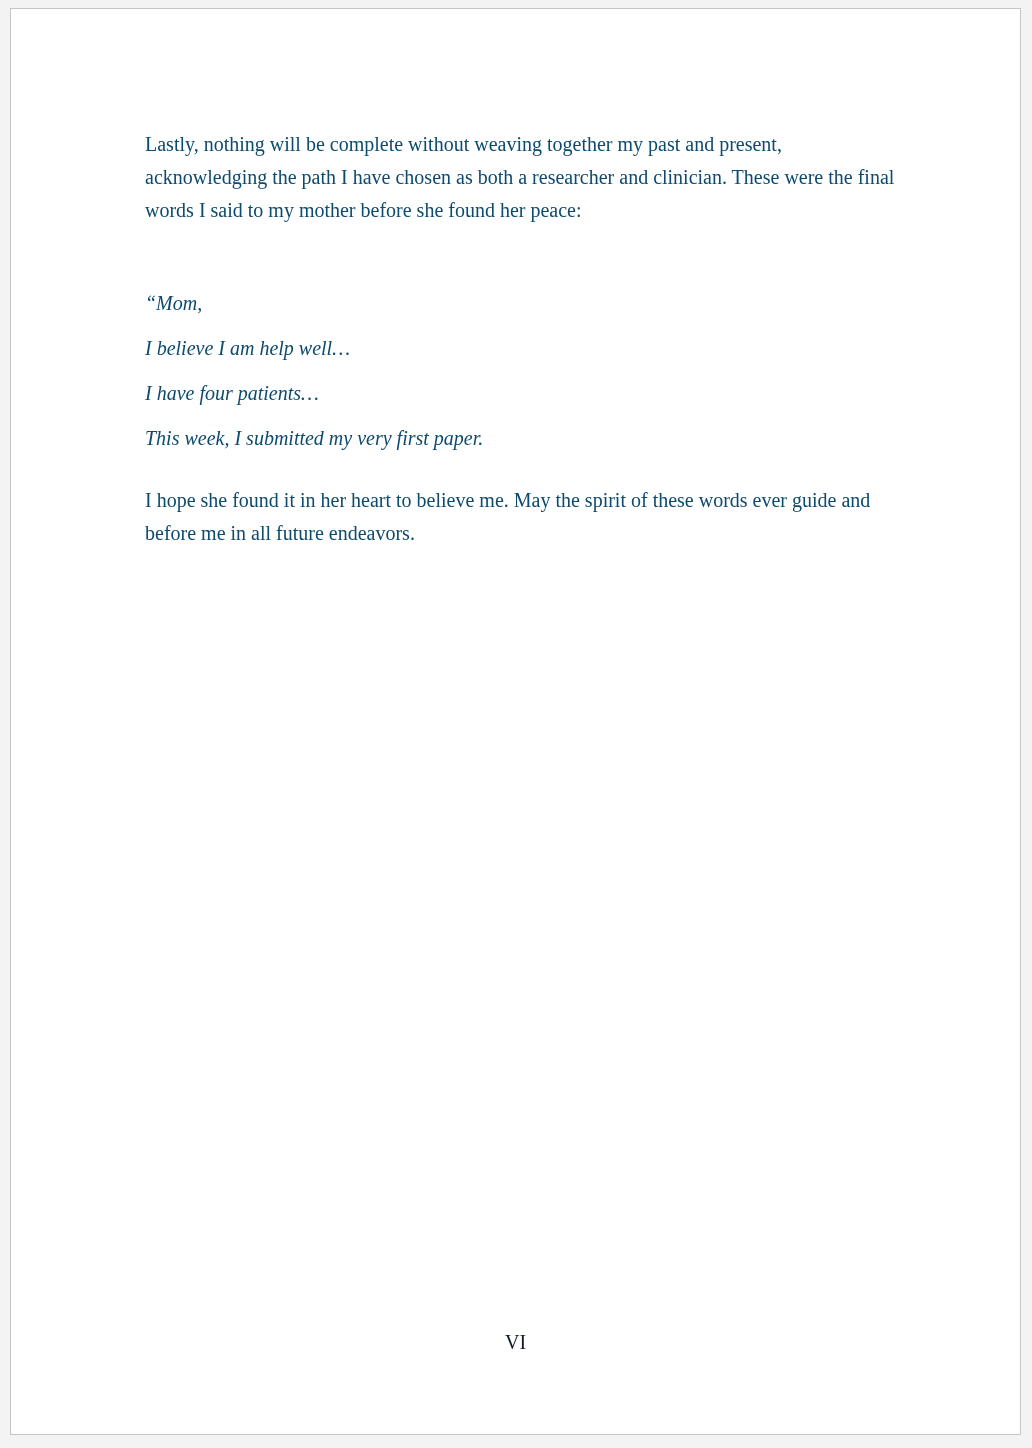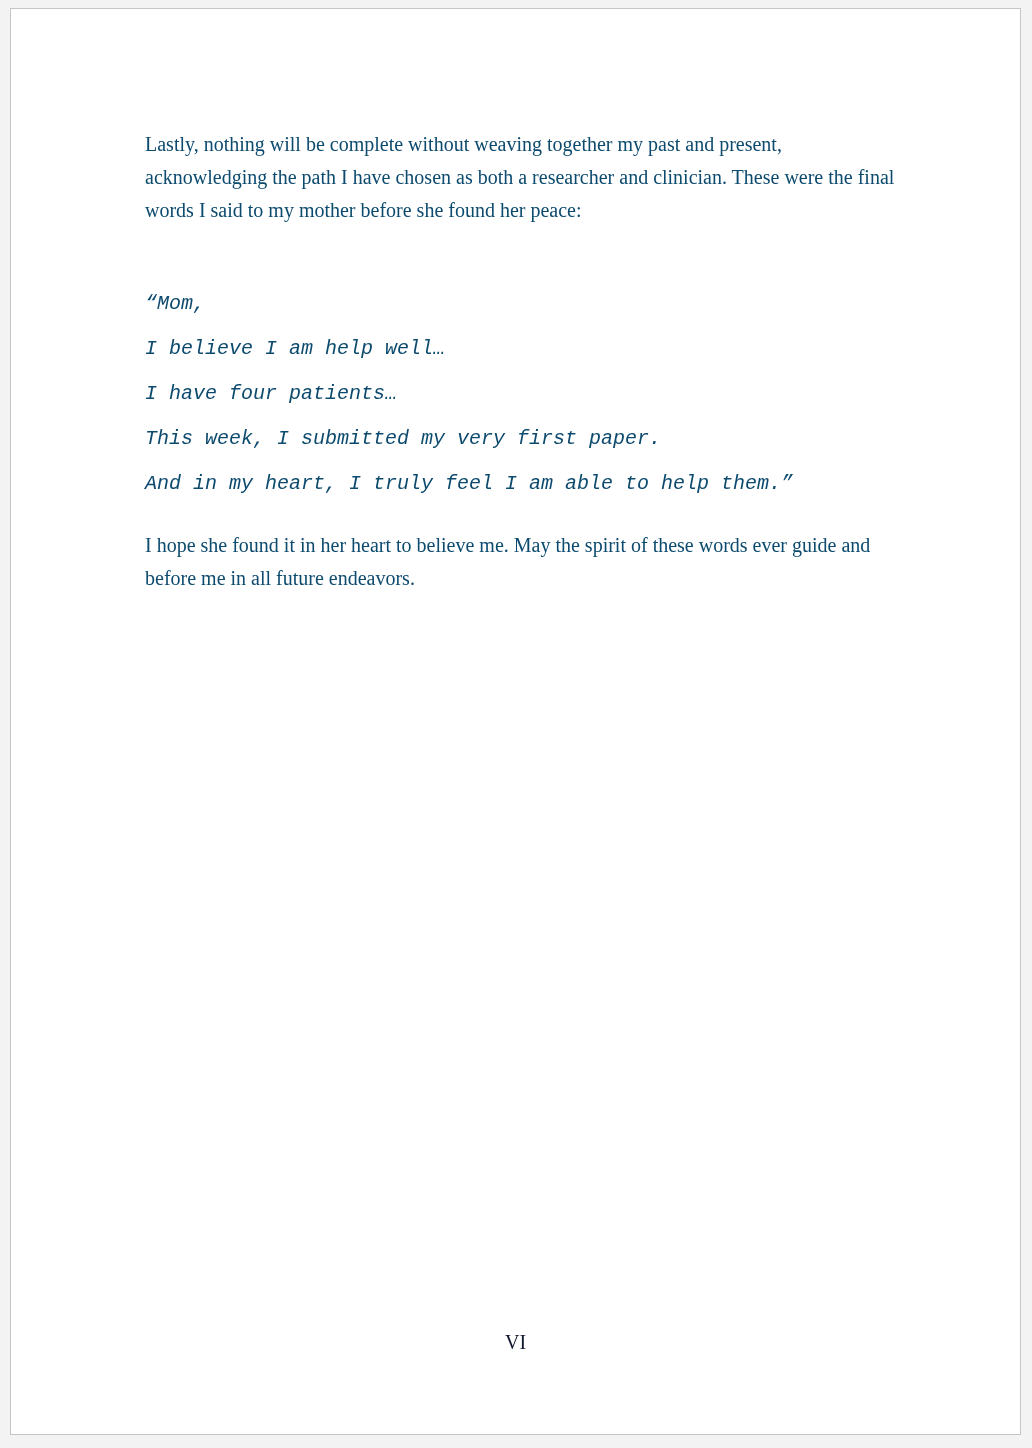--- a/index.html
+++ b/index.html
@@ -30,21 +30,20 @@
     font-size: 20px;
   }
   .line {
     height: 33px;
     line-height: 33px;
     white-space: nowrap;
   }
   .quote-block {
     margin-top: 60px;
     font-style: italic;
-    font-family: Liberation Mono, monospace;
   }
   .quote-block .line {
     margin-bottom: 12px;
   }
   .closing-paragraph {
     margin-top: 29px;
   }
   .page-number {
     position: absolute;
     top: 1317px;
@@ -65,21 +64,20 @@
     <div class="paragraph intro-paragraph">
         <div class="line">Lastly, nothing will be complete without weaving together my past and present,</div>
         <div class="line">acknowledging the path I have chosen as both a researcher and clinician. These were the final</div>
         <div class="line">words I said to my mother before she found her peace:</div>
       </div>
     <div class="quote-block">
         <div class="line">“Mom,</div>
         <div class="line">I believe I am help well…</div>
         <div class="line">I have four patients…</div>
         <div class="line">This week, I submitted my very first paper.</div>
-        <div class="line">And in my heart, I truly feel I am able to help them.”</div>
       </div>
     <div class="paragraph closing-paragraph">
         <div class="line">I hope she found it in her heart to believe me. May the spirit of these words ever guide and</div>
         <div class="line">before me in all future endeavors.</div>
       </div>
   </div>
   <div class="page-number">VI</div>
 </div>
 
 </body></html>

